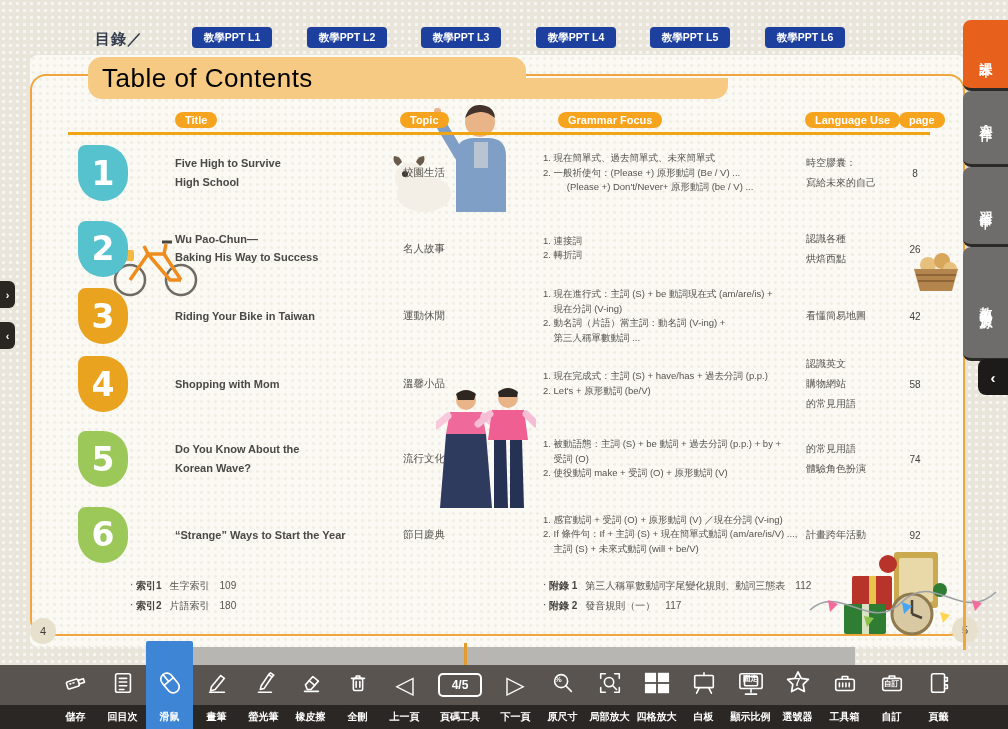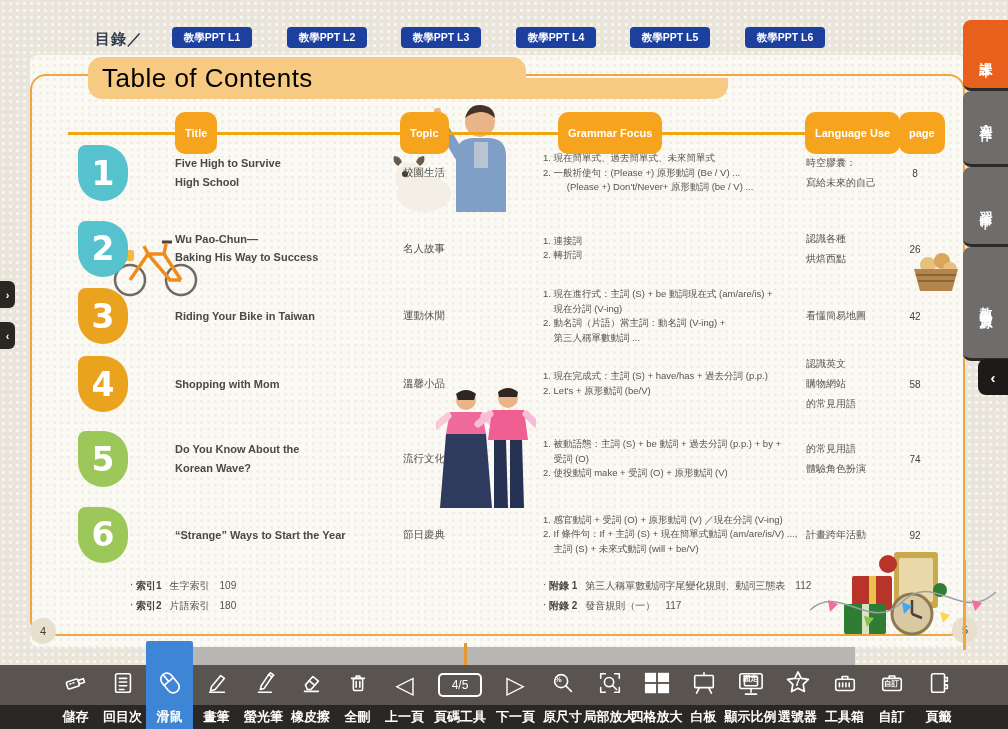--- a/index.html
+++ b/index.html
@@ -12,32 +12,32 @@
   #page{position:absolute;left:30px;top:55px;width:935px;height:592px;
     background-color:#faf9f4;border-radius:8px;
     background-image:radial-gradient(circle,rgba(228,222,206,.45) 1.3px,rgba(255,255,255,0) 1.5px);
     background-size:7px 7px;}
   #page-outline{position:absolute;left:0;top:19px;width:931px;height:558px;
     border:2px solid #f0a63c;border-radius:16px;pointer-events:none;}
   
   #catalog{position:absolute;left:95px;top:30px;font-size:15px;font-weight:bold;color:#333c4d;letter-spacing:1px;}
   #pptrow{position:absolute;left:0;top:27px;width:1008px;height:22px;}
   .pptbtn{position:absolute;top:0;height:21px;width:80px;background:#1d3f9e;border-radius:4px;
-    color:#fff;font-size:10.5px;font-weight:bold;display:flex;align-items:center;justify-content:center;}
+    color:#fff;font-size:10.5px;font-weight:bold;display:flex;align-items:center;justify-content:center;margin-left:20px;}
   .pptbtn:nth-of-type(1){left:172px}.pptbtn:nth-of-type(2){left:287px}.pptbtn:nth-of-type(3){left:401px}
   .pptbtn:nth-of-type(4){left:516px}.pptbtn:nth-of-type(5){left:630px}.pptbtn:nth-of-type(6){left:745px}
   
   #title-pill{position:absolute;left:58px;top:2px;width:424px;height:42px;background:#f6ca82;
     border-radius:14px;display:flex;align-items:center;padding-left:14px;z-index:3;}
   #title-pill span{font-size:26px;color:#000000;letter-spacing:.5px;}
   #title-tail{position:absolute;left:430px;top:23px;width:268px;height:21px;background:#f6ca82;
     border-radius:0 0 14px 0;z-index:2;}
   
   .hpill{position:absolute;top:57px;background:#f6a41e;color:#fff;font-weight:bold;font-size:11px;
-    padding:15px 10px;border-radius:10px;z-index:4;white-space:nowrap;}
+    padding:2px 10px;border-radius:10px;z-index:4;white-space:nowrap;}
   #hp0{left:145px}#hp1{left:370px}#hp2{left:528px}#hp3{left:775px}#hp4{left:869px}
   #header-line{position:absolute;left:38px;top:77px;width:862px;height:3px;background:#f0a512;z-index:3;}
   
   .row{position:absolute;left:0;width:935px;}
   #r0{top:79px;height:78px}#r1{top:159px;height:69px}#r2{top:230px;height:62px}
   #r3{top:294px;height:70px}#r4{top:366px;height:76px}#r5{top:444px;height:71px}
   .cell{position:absolute;top:50%;transform:translateY(-50%);color:#55534e;}
   .num{position:absolute;left:48px;top:50%;transform:translateY(-50%);width:50px;height:56px;
     border-radius:8px 26px 26px 26px;display:flex;align-items:center;justify-content:center;
     color:#fff;font-size:33px;font-weight:bold;font-family:"DejaVu Sans",sans-serif;z-index:2;}
@@ -71,23 +71,23 @@
   #spine{position:absolute;left:464px;top:643px;width:3px;height:22px;background:#e39b2d;z-index:5;}
   
   #toolbar{position:absolute;left:0;bottom:0;width:1008px;height:64px;z-index:10;
     background:linear-gradient(180deg,#595450 0,#595450 40px,#2b2724 40px,#2b2724 64px);
     display:flex;align-items:flex-end;padding-left:52px;box-sizing:border-box;}
   .tool{width:47px;height:64px;display:flex;flex-direction:column;justify-content:flex-end;align-items:center;flex:0 0 auto;}
   .tool.wide{width:64px;}
   .tool.active{height:88px;background:#3f85d6;border-radius:2px 2px 0 0;}
   .ticon{height:40px;width:100%;display:flex;align-items:center;justify-content:center;position:relative;}
   .ticon svg{stroke:#fff;stroke-width:1.7;fill:none;stroke-linecap:round;stroke-linejoin:round;}
-  .tlabel{height:24px;line-height:24px;font-size:13px;font-weight:bold;color:#fff;white-space:nowrap;}
+  .tlabel{height:24px;line-height:24px;font-size:10px;font-weight:bold;color:#fff;white-space:nowrap;}
   .tri{color:#fff;font-size:24px;line-height:1;}
-  .pagebox{border:2px solid #fff;border-radius:5px;color:#fff;font-size:12px;font-weight:normal;
+  .pagebox{border:2px solid #fff;border-radius:5px;color:#fff;font-size:12px;font-weight:bold;
     padding:3px 12px;background:transparent;}
   .ibadge{position:absolute;color:#fff;font-weight:bold;pointer-events:none;}
   .ibadge.fixed{font-size:7.5px;top:9px;left:50%;transform:translateX(-50%);}
   .ibadge.seven{font-size:10px;top:12px;left:50%;transform:translateX(-50%);}
   .ibadge.custom{font-size:7.5px;top:14px;left:50%;transform:translateX(-50%);}
   .ibadge.pct{font-size:7.5px;top:10px;left:16px;}
   
   .photo{position:absolute;z-index:1;}
 </style>
 </head>

